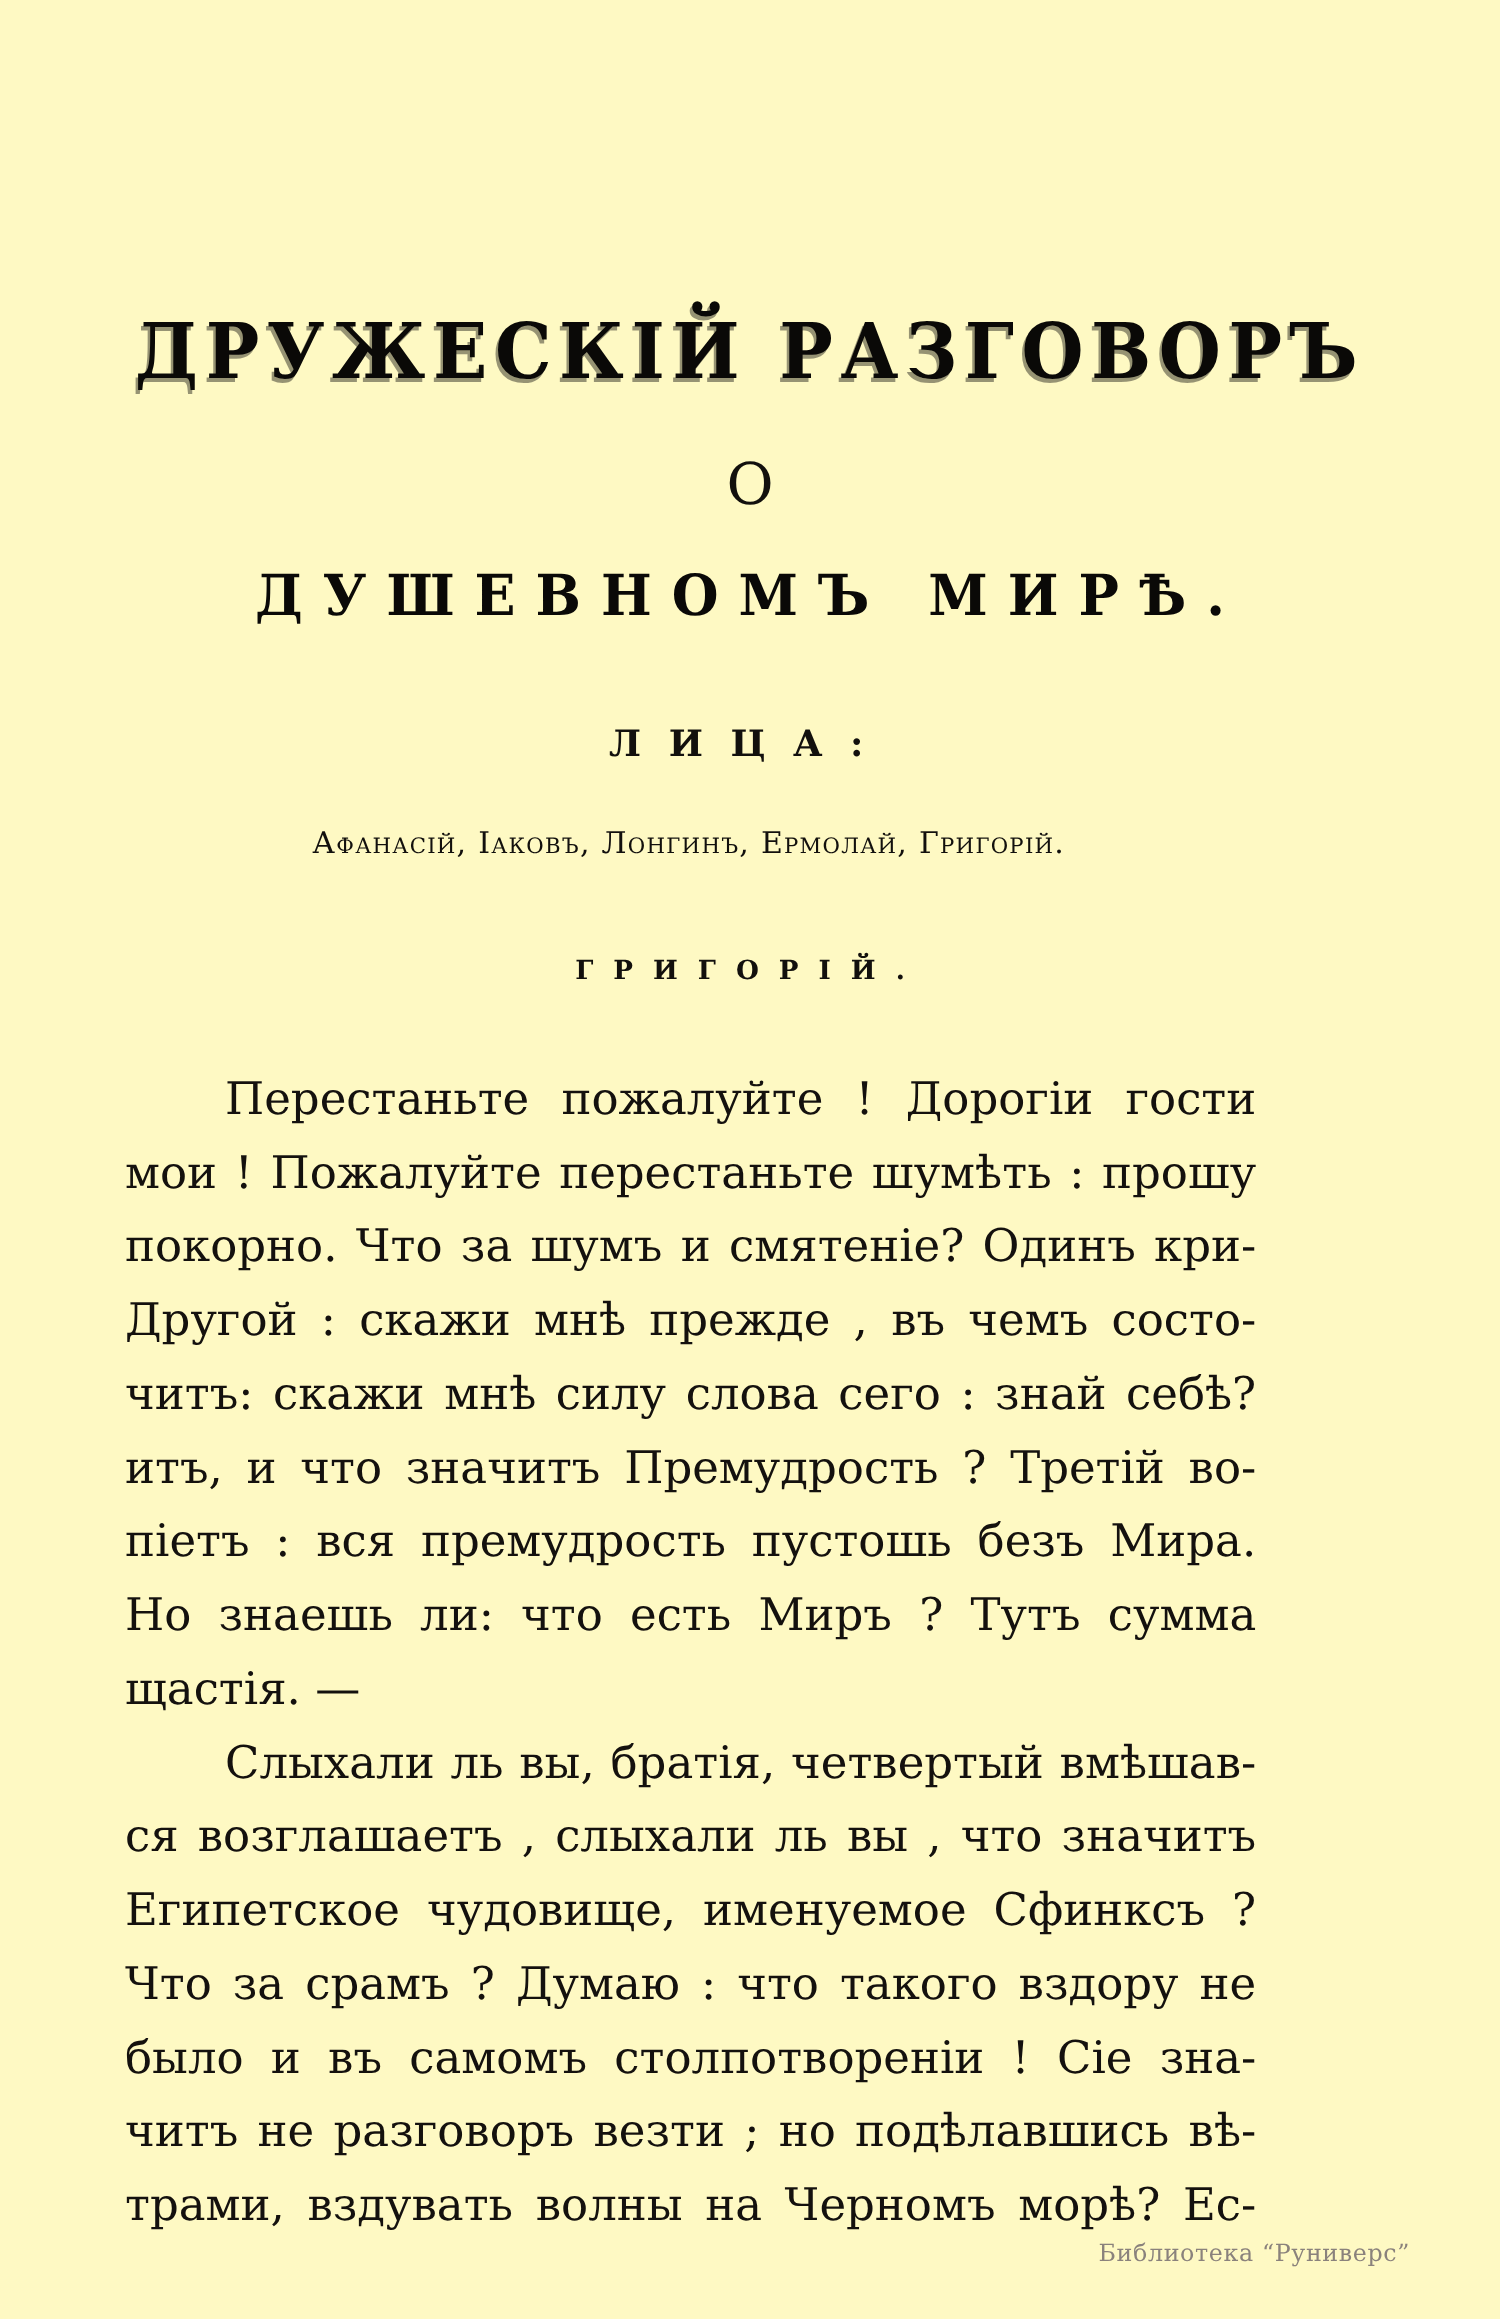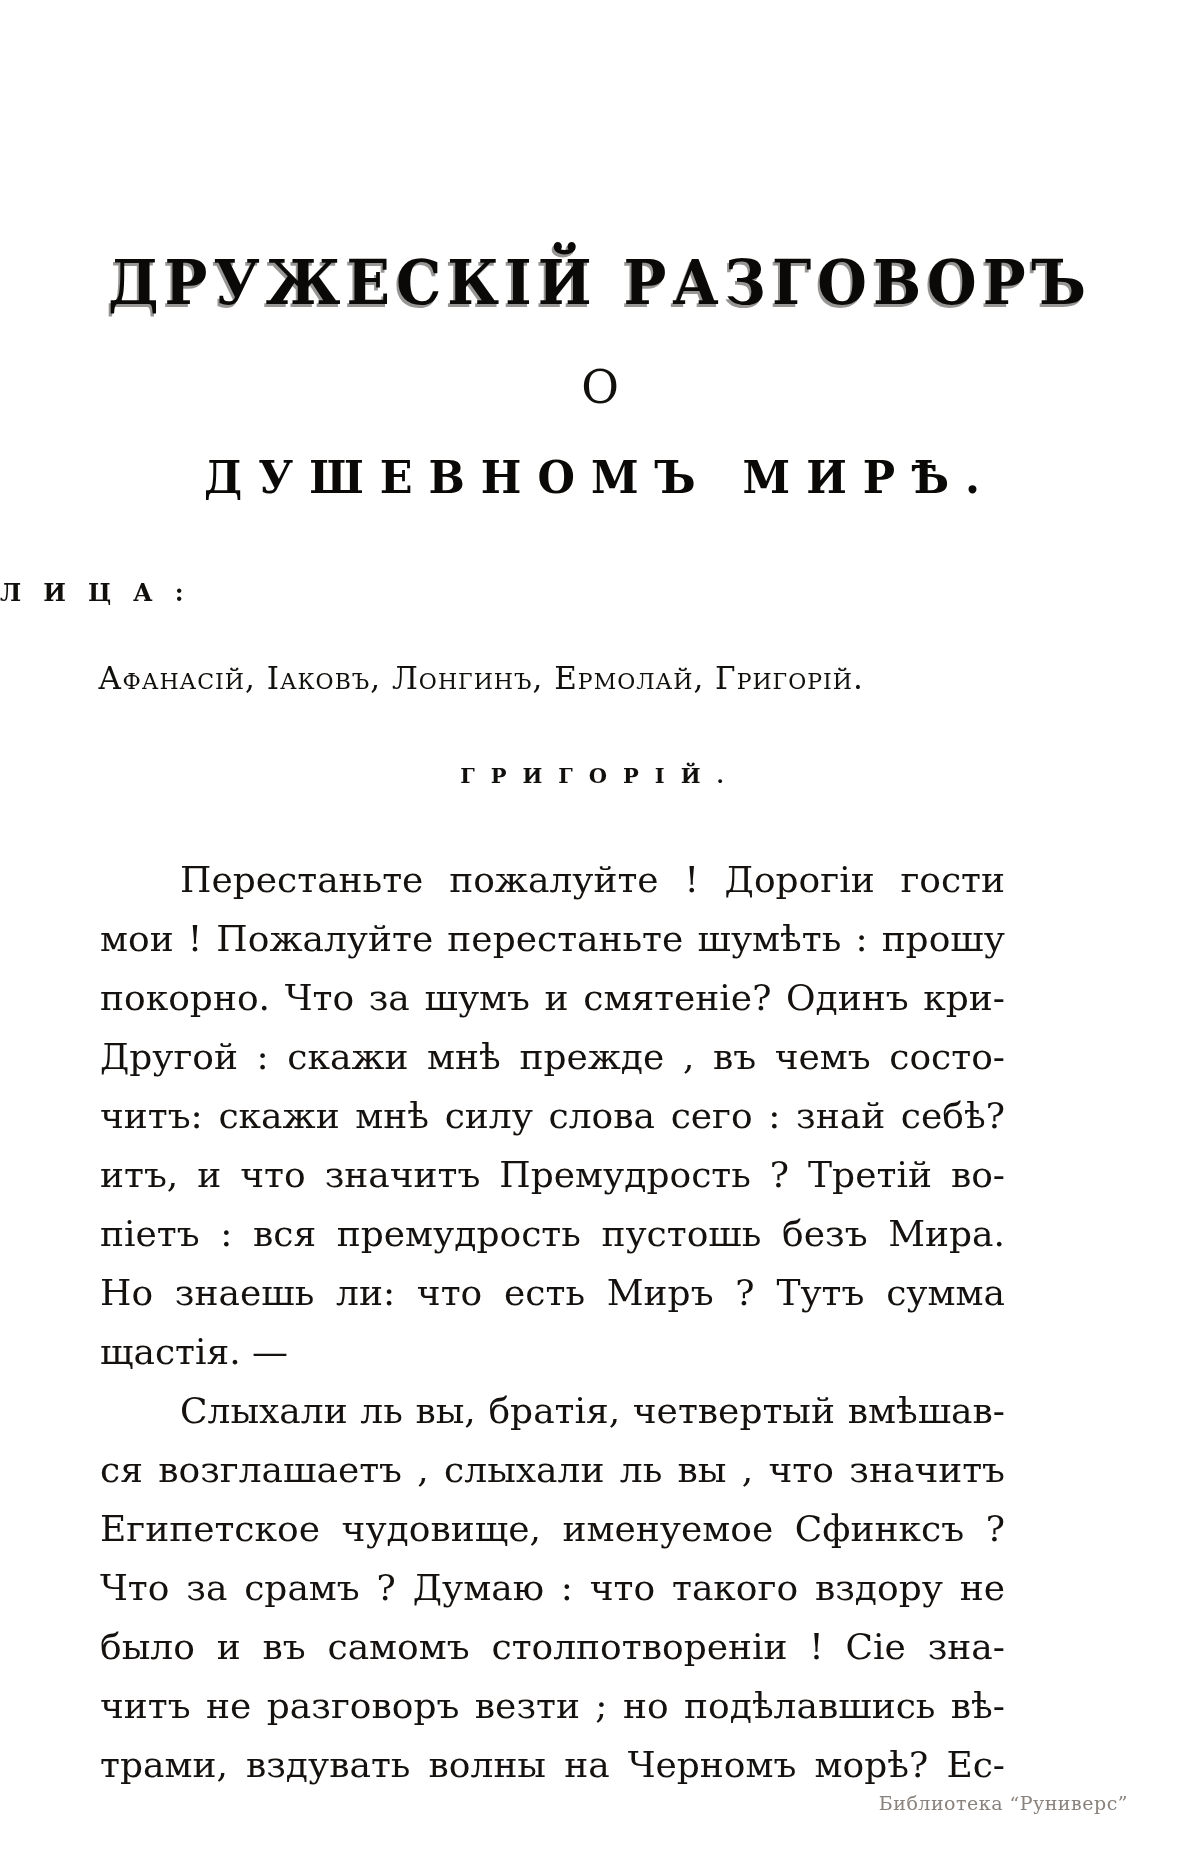--- a/index.html
+++ b/index.html
@@ -5,21 +5,21 @@
   html, body {
     margin: 0;
     padding: 0;
     background: #e8e8e4;
   }
   .page {
     position: relative;
     width: 1200px;
     height: 1855px;
     margin: 0 auto;
-    background: #ffffff;
+    background: #fef9c3;
     color: #0f0d0b;
     font-family: "DejaVu Serif", "Liberation Serif", serif;
     overflow: hidden;
   }
   .main-title {
     position: absolute;
     top: 248px;
     left: 0;
     width: 100%;
     text-align: center;
@@ -51,31 +51,33 @@
     letter-spacing: 16px;
     color: #0a0907;
     transform: scaleY(1.05);
     white-space: nowrap;
   }
   .cast-heading {
     position: absolute;
     top: 578px;
     left: 0;
     width: 100%;
-    font-size: 24px;
+    text-align: center;
+    font-size: 29px;
     font-weight: bold;
     letter-spacing: 22px;
     color: #12100d;
   }
   .cast-names {
     position: absolute;
     top: 660px;
     left: 98px;
     width: 906px;
-    font-size: 31px;
+    text-align: center;
+    font-size: 24px;
     font-variant-caps: small-caps;
     font-weight: 500;
     letter-spacing: 1px;
     color: #12100d;
     white-space: nowrap;
   }
   .speaker-heading {
     position: absolute;
     top: 763px;
     left: 0;

